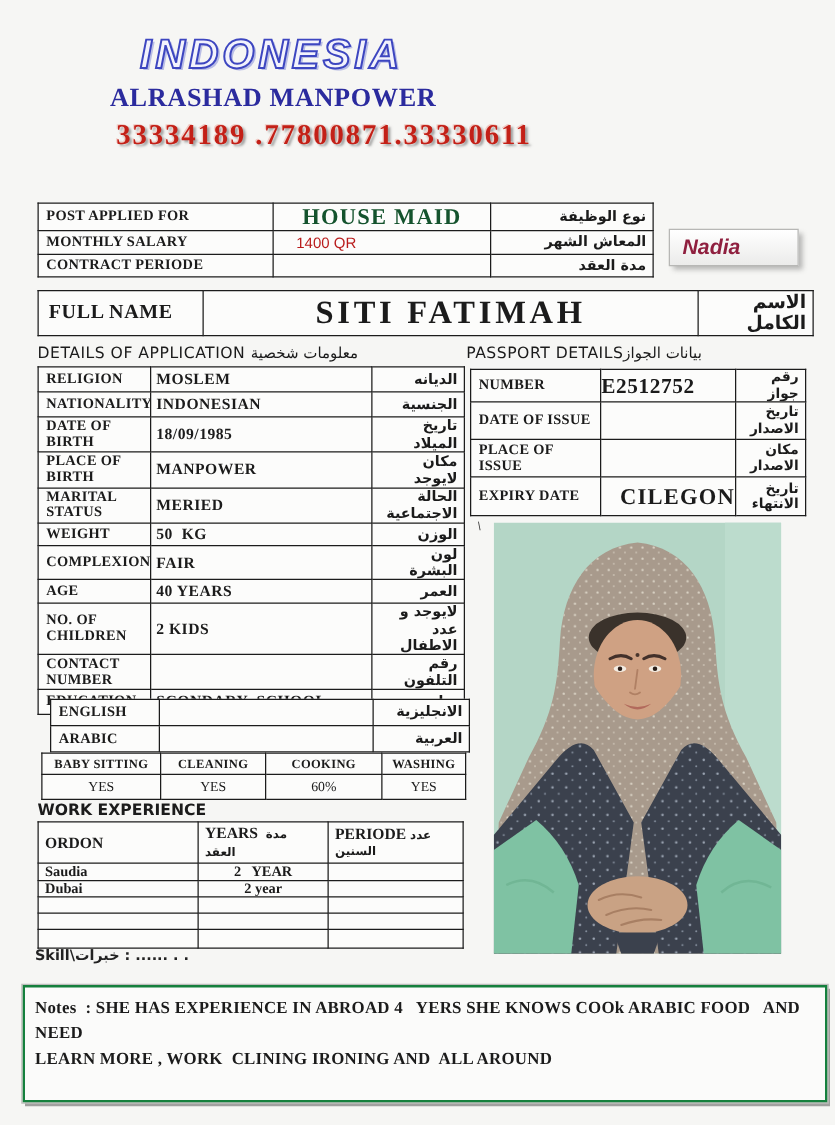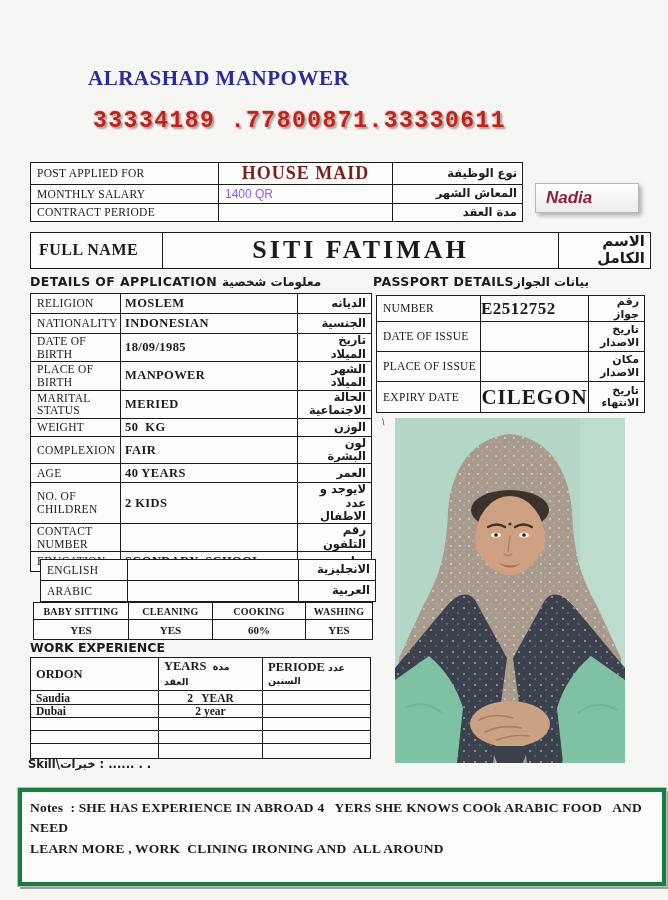--- a/index.html
+++ b/index.html
@@ -13,70 +13,71 @@
     letter-spacing:3px;color:#f2f2fc;-webkit-text-stroke:1.6px #3d46c0;
     text-shadow:2px 2px 0 rgba(110,120,210,.45);}
   .agency-en{font-size:21px;font-weight:bold;color:#2b2b9e;letter-spacing:.5px;}
   .agency-ar{font-family:"DejaVu Sans",sans-serif;font-size:22px;font-weight:bold;color:#3a3ab4;direction:rtl;}
   .phones{font-size:23px;font-weight:bold;color:#c32017;letter-spacing:1.5px;
     text-shadow:-1px -1px 0 #f0cdc7, 2px 2px 2px rgba(90,90,90,.55);}
 
   
   table{border-collapse:collapse;table-layout:fixed;background:#fcfcfb;}
   td{border:1px solid #1c1c1c;overflow:hidden;vertical-align:middle;padding:0;}
-  .lbl{font-weight:normal;font-size:11.5px;letter-spacing:.3px;padding:1px 3px 1px 6px;line-height:1.1;white-space:normal;margin-top:20px;}
+  .lbl{font-weight:bold;font-size:11.5px;letter-spacing:.3px;padding:1px 3px 1px 6px;line-height:1.1;white-space:normal;margin-top:20px;}
   .val{font-weight:bold;font-size:12.5px;letter-spacing:.4px;padding:1px 4px;white-space:pre;}
   .ar {font-family:"DejaVu Sans",sans-serif;font-weight:bold;font-size:11.5px;direction:rtl;
        text-align:right;padding:0 5px;line-height:1.15;white-space:normal;}
 
-  .housemaid{color:#7f1d1d;font-size:18px;font-weight:bold;text-align:center;letter-spacing:1px;}
-  .salary{font-family:"Liberation Sans",sans-serif;font-weight:normal;font-size:12px;color:#8b5cf6;padding:1px 6px;}
+  .housemaid{color:#14532d;font-size:18px;font-weight:bold;text-align:center;letter-spacing:1px;}
+  .salary{font-family:"Liberation Sans",sans-serif;font-weight:normal;font-size:12px;color:#b91c1c;padding:1px 18px;}
 
   .fullname-lbl{font-size:16px;font-weight:bold;padding:4px 8px;letter-spacing:.5px;}
   .fullname-val{font-size:26px;font-weight:bold;text-align:center;letter-spacing:3px;}
   .fullname-ar{font-size:15px;}
 
-  .sec-title{font-family:"DejaVu Sans",sans-serif;font-weight:bold;font-size:12.5px;letter-spacing:.4px;}
+  .sec-title{font-family:"DejaVu Sans",sans-serif;font-weight:normal;font-size:12.5px;letter-spacing:.4px;}
   .sec-title .ar-inline{font-size:12px;}
 
-  .cilegon{font-size:21px;font-weight:bold;text-align:center;letter-spacing:1px;}
+  .cilegon{font-size:18px;font-weight:bold;text-align:right;letter-spacing:1px;}
   .pass-num{font-size:17px;font-weight:bold;text-align:left;letter-spacing:.5px;}
 
   .skills-h{font-weight:bold;font-size:10px;text-align:center;letter-spacing:.3px;}
-  .skills-v{font-weight:bold;font-size:11px;text-align:center;}
+  .skills-v{font-weight:normal;font-size:11px;text-align:center;}
 
   .work-title{font-family:"DejaVu Sans",sans-serif;font-weight:bold;font-size:12.5px;}
   .work-h{font-weight:bold;font-size:12.5px;padding:1px 5px;}
   .work-h .sub-ar{font-family:"DejaVu Sans",sans-serif;font-size:9.5px;font-weight:bold;}
   .work-c{font-weight:bold;font-size:11.5px;padding:0 5px;white-space:pre;}
   .center{text-align:center;}
 
   .skill-line{font-family:"DejaVu Sans",sans-serif;font-size:11.5px;font-weight:bold;color:#222;}
 
   
   .nadia{width:92px;height:28px;background:linear-gradient(180deg,#ffffff,#ebebea);
     border:1px solid #b7b7b5;box-shadow:3px 3px 4px rgba(60,60,60,.35);
     display:flex;align-items:center;padding-left:10px;}
   .nadia span{font-family:"Liberation Sans",sans-serif;font-size:17px;font-weight:bold;font-style:italic;color:#8f1f3f;}
 
   
-  .notes{width:624px;height:78px;background:#fbfbfa;border:4px solid #15803d;outline:1px solid #bdbdbb;
+  .notes{width:624px;height:78px;background:#fbfbfa;border:2px solid #15803d;outline:1px solid #bdbdbb;
     box-shadow:2px 3px 0 rgba(90,90,90,.55);padding:6px 8px;}
   .notes p{margin:0;font-size:13.5px;font-weight:bold;letter-spacing:.2px;line-height:1.5;white-space:pre-wrap;}
 
   .photo-frame{width:230px;height:345px;}
   .tick{font-size:10px;color:#333;font-weight:bold;transform:rotate(8deg);}
 </style>
 </head>
 <body>
 
 <div class="page">
 
+  <div class="abs indonesia" style="left:112px;top:24px;">INDONESIA</div>
   <div class="abs agency-en" style="left:88px;top:66px;">ALRASHAD MANPOWER</div>
-  <div class="abs phones" style="left:93px;top:108px;font-family:Liberation Mono, monospace;">33334189 .77800871.33330611</div>
+  <div class="abs phones" style="left:93px;top:95px;">33334189 .77800871.33330611</div>
 
   <table class="abs" style="left:30px;top:162px;width:492px;">
     <colgroup>
         <col style="width:188px">
         <col style="width:174px">
         <col style="width:130px">
       </colgroup>
     <tbody>
         <tr style="height:22px">
       <td class="lbl">POST APPLIED FOR</td>
@@ -140,21 +141,21 @@
           <td class="ar">الجنسية</td>
         </tr>
     <tr style="height:28px">
           <td class="lbl">DATE OF BIRTH</td>
           <td class="val">18/09/1985</td>
           <td class="ar">تاريخ الميلاد</td>
         </tr>
     <tr style="height:27px">
           <td class="lbl">PLACE OF BIRTH</td>
           <td class="val">MANPOWER</td>
-          <td class="ar">الشهر الميلاد</td>
+          <td class="ar">مكان لايوجد</td>
         </tr>
     <tr style="height:25px">
           <td class="lbl">MARITAL STATUS</td>
           <td class="val">MERIED</td>
           <td class="ar">الحالة الاجتماعية</td>
         </tr>
     <tr style="height:17px">
           <td class="lbl">WEIGHT</td>
           <td class="val">50  KG</td>
           <td class="ar">الوزن</td>

